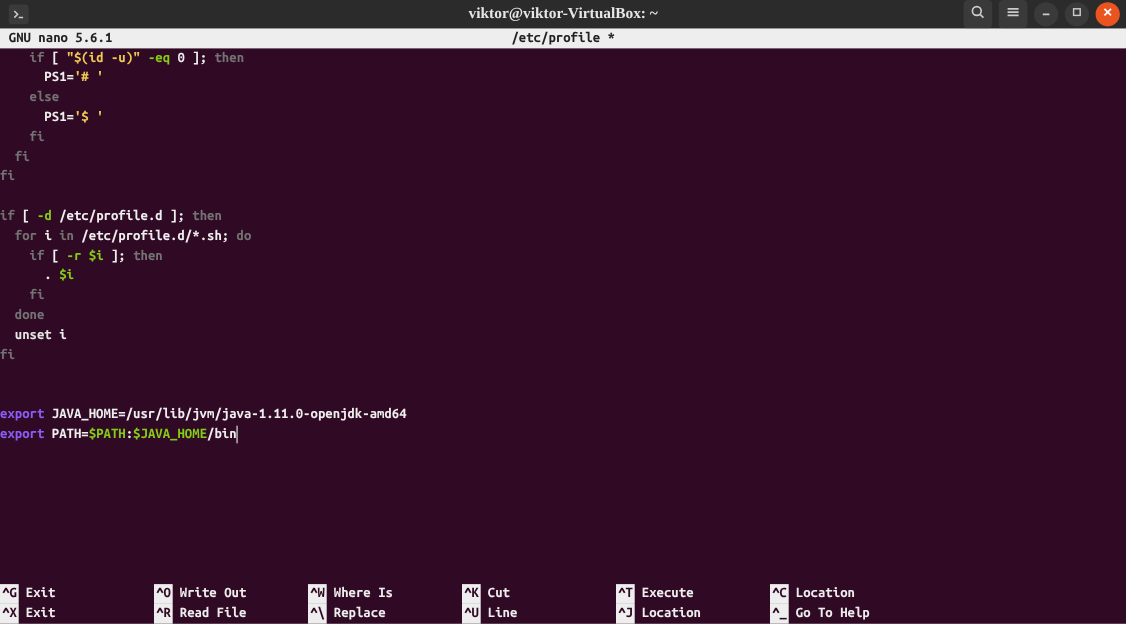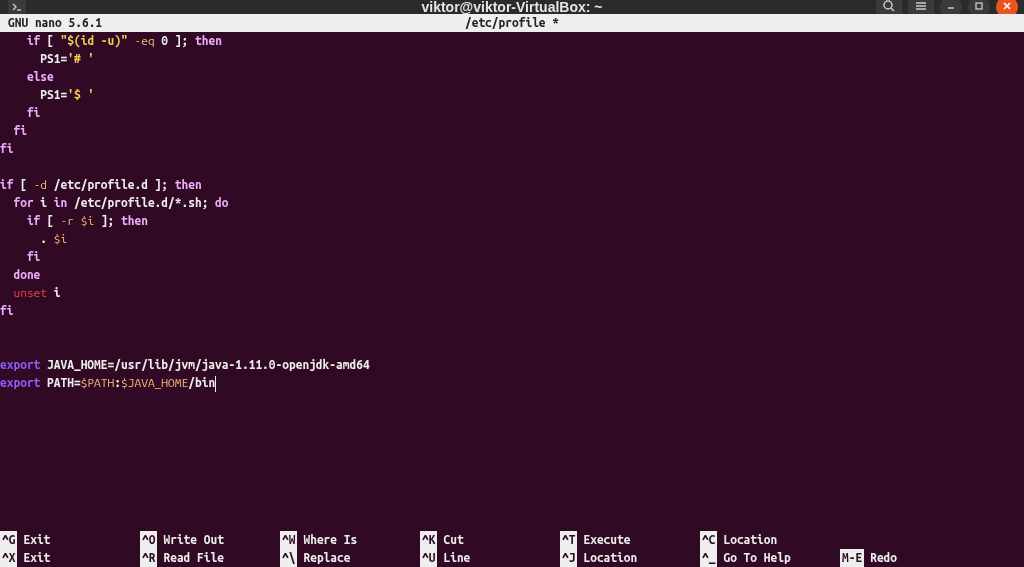--- a/index.html
+++ b/index.html
@@ -1,42 +1,42 @@
 <!DOCTYPE html>
 <html><head>
 <meta charset="utf-8">
 <style>
   * { margin: 0; padding: 0; box-sizing: border-box; }
   html, body { width: 1024px; height: 567px; overflow: hidden; font-family: "Ubuntu Mono", "DejaVu Sans Mono", monospace; }
   .titlebar {
-    height: 14px; background: #2b2b2b; display: flex; align-items: center; position: relative;
-    font-family: Liberation Sans, sans-serif; font-size: 14px; color: #e6e6e6;
+    height: 26px; background: #2b2b2b; display: flex; align-items: center; position: relative;
+    font-family: Liberation Serif, serif; font-size: 14px; color: #e6e6e6;
   }
   .titlebar .left { position: absolute; left: 8px; display:flex; align-items:center; }
   .titlebar .center { width: 100%; text-align: center; font-weight: 600; }
   .titlebar .right { position: absolute; right: 6px; display: flex; gap: 6px; align-items: center; }
   .tb-btn { width: 26px; height: 26px; border-radius: 4px; background:#3a3a3a; display:flex; align-items:center; justify-content:center; color:#ccc; font-size:13px; }
   .tb-circ { width: 22px; height: 22px; border-radius: 50%; display:flex; align-items:center; justify-content:center; }
   .tb-close { background:#e95420; }
   .tb-min, .tb-max { background:#3a3a3a; }
   .icon { display:inline-block; }
   .terminal {
     background:#300a24; height: calc(567px - 30px); width: 100%; font-size:12px; line-height:18px;
     color:#eeeeee; font-weight:600;
   }
   .nano-header { background:#eeeeee; color:#222; height:18px; display:flex; }
   .nano-header .ver { padding-left:8px; }
   .nano-header .file { margin-left:auto; margin-right:auto; position:absolute; left:0; right:0; text-align:center; }
   .editor { padding: 0; white-space: pre; }
   .editor .line { height:18px; }
-  .c-kw     { color:#f0abfc; }
+  .c-kw     { color:#737373; }
   .c-str    { color:#edc951; }
   .c-export { color:#8b5cf6; }
-  .c-unset  { color:#ef4444; font-weight:400;}
-  .c-red    { color:#fdba74; font-weight:400;}
+  .c-unset  { color:#e5e5e5; font-weight:700;}
+  .c-red    { color:#84cc16; font-weight:700;}
   .cursor { display:inline-block; width:1px; height:16px; background:#eeeeee; vertical-align:middle; }
   .help { position:absolute; bottom:0; left:0; right:0; background:#300a24; }
   .help-row { display:flex; height:18px; }
   .cell { display:flex; align-items:center; width:140px; }
   .key { background:#eeeeee; color:#300a24; padding:0 2px; font-weight:700; margin-right:6px; }
   .label { color:#eeeeee; }
   .prompt-icon { width:18px; height:18px; border-radius:3px; background:#3a3a3a; display:flex; align-items:center; justify-content:center; color:#bbb; font-size:12px; }
 </style>
 </head>
 <body>
@@ -147,19 +147,15 @@
           <span class="label">Line</span>
         </div>
         <div class="cell">
           <span class="key">^J</span>
           <span class="label">Location</span>
         </div>
         <div class="cell">
           <span class="key">^_</span>
           <span class="label">Go To Help</span>
         </div>
-        <div class="cell">
-          <span class="key">M-E</span>
-          <span class="label">Redo</span>
-        </div>
       </div>
   </div>
 </div>
 
 </body></html>

